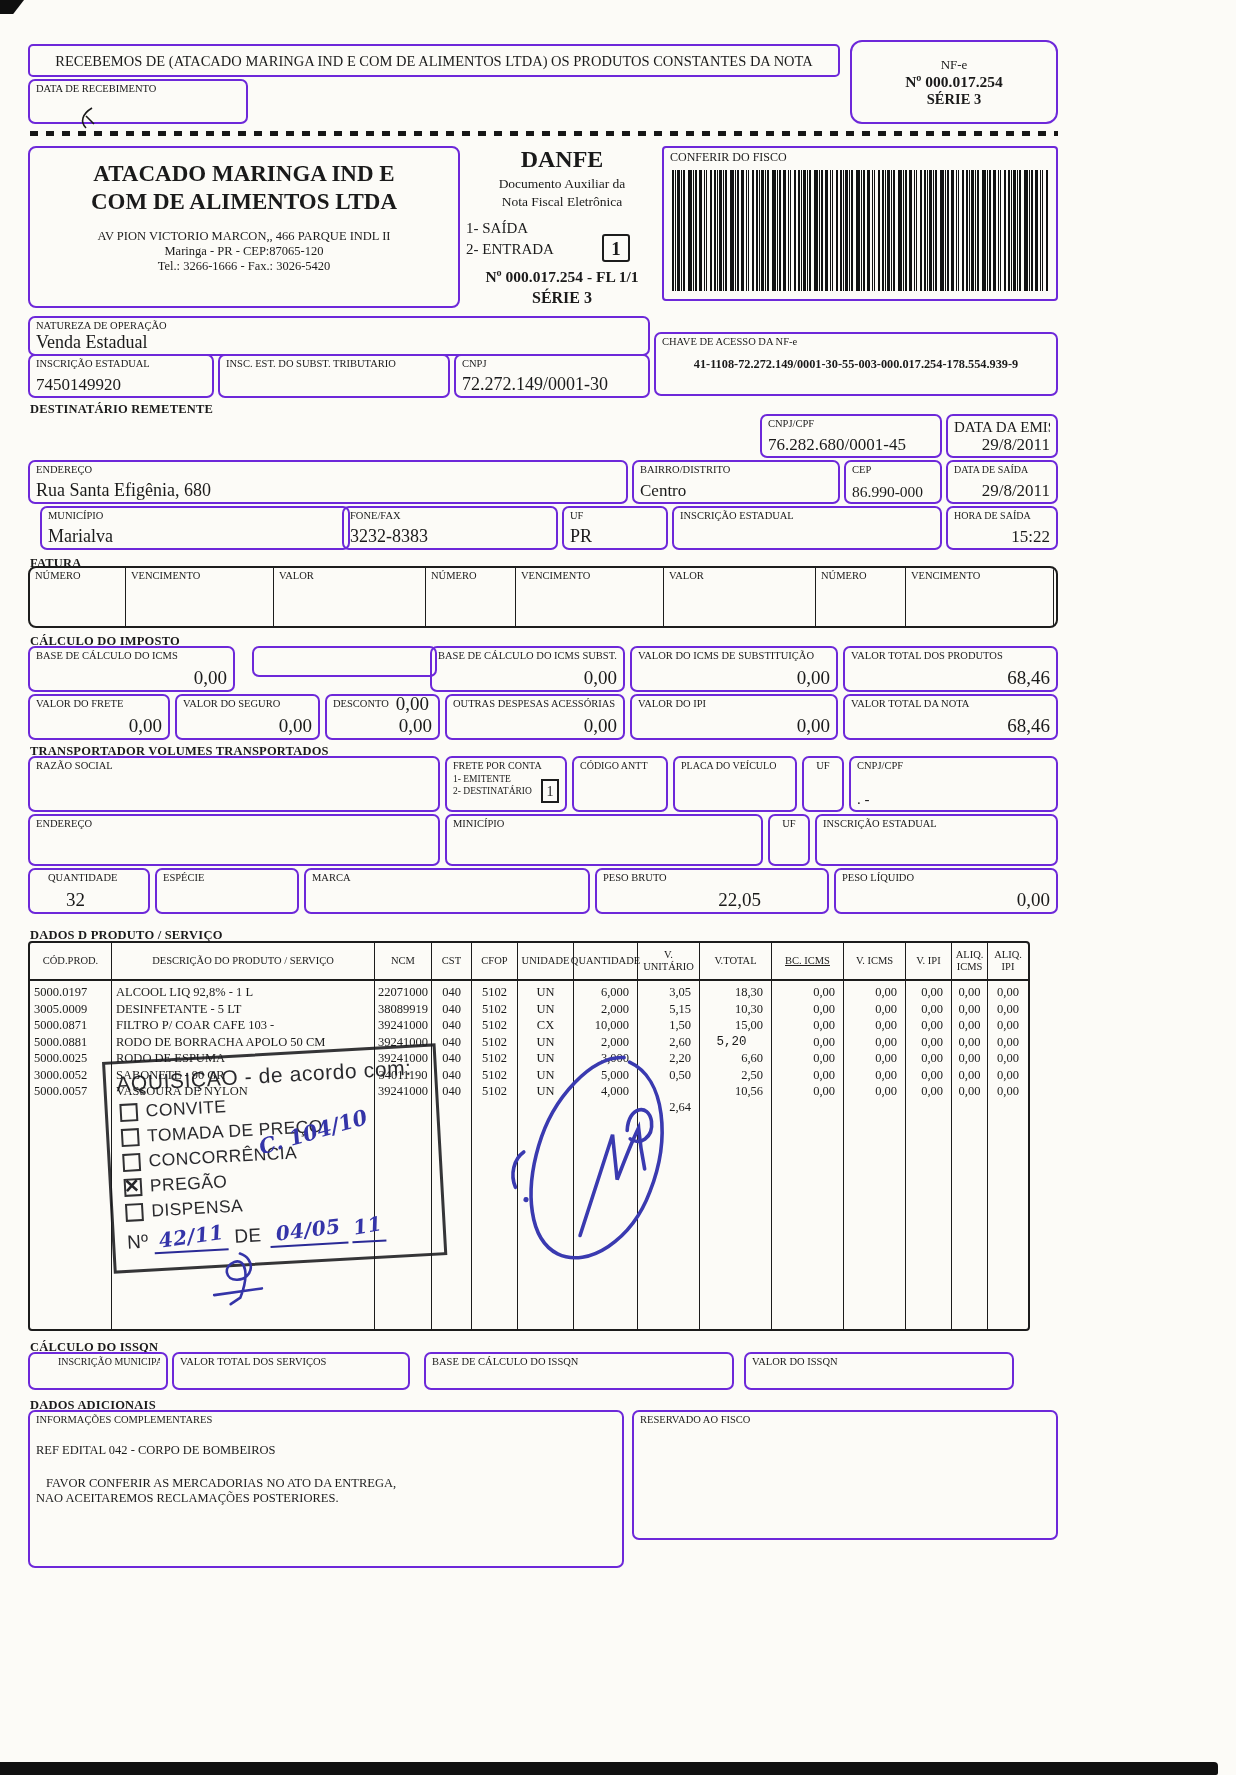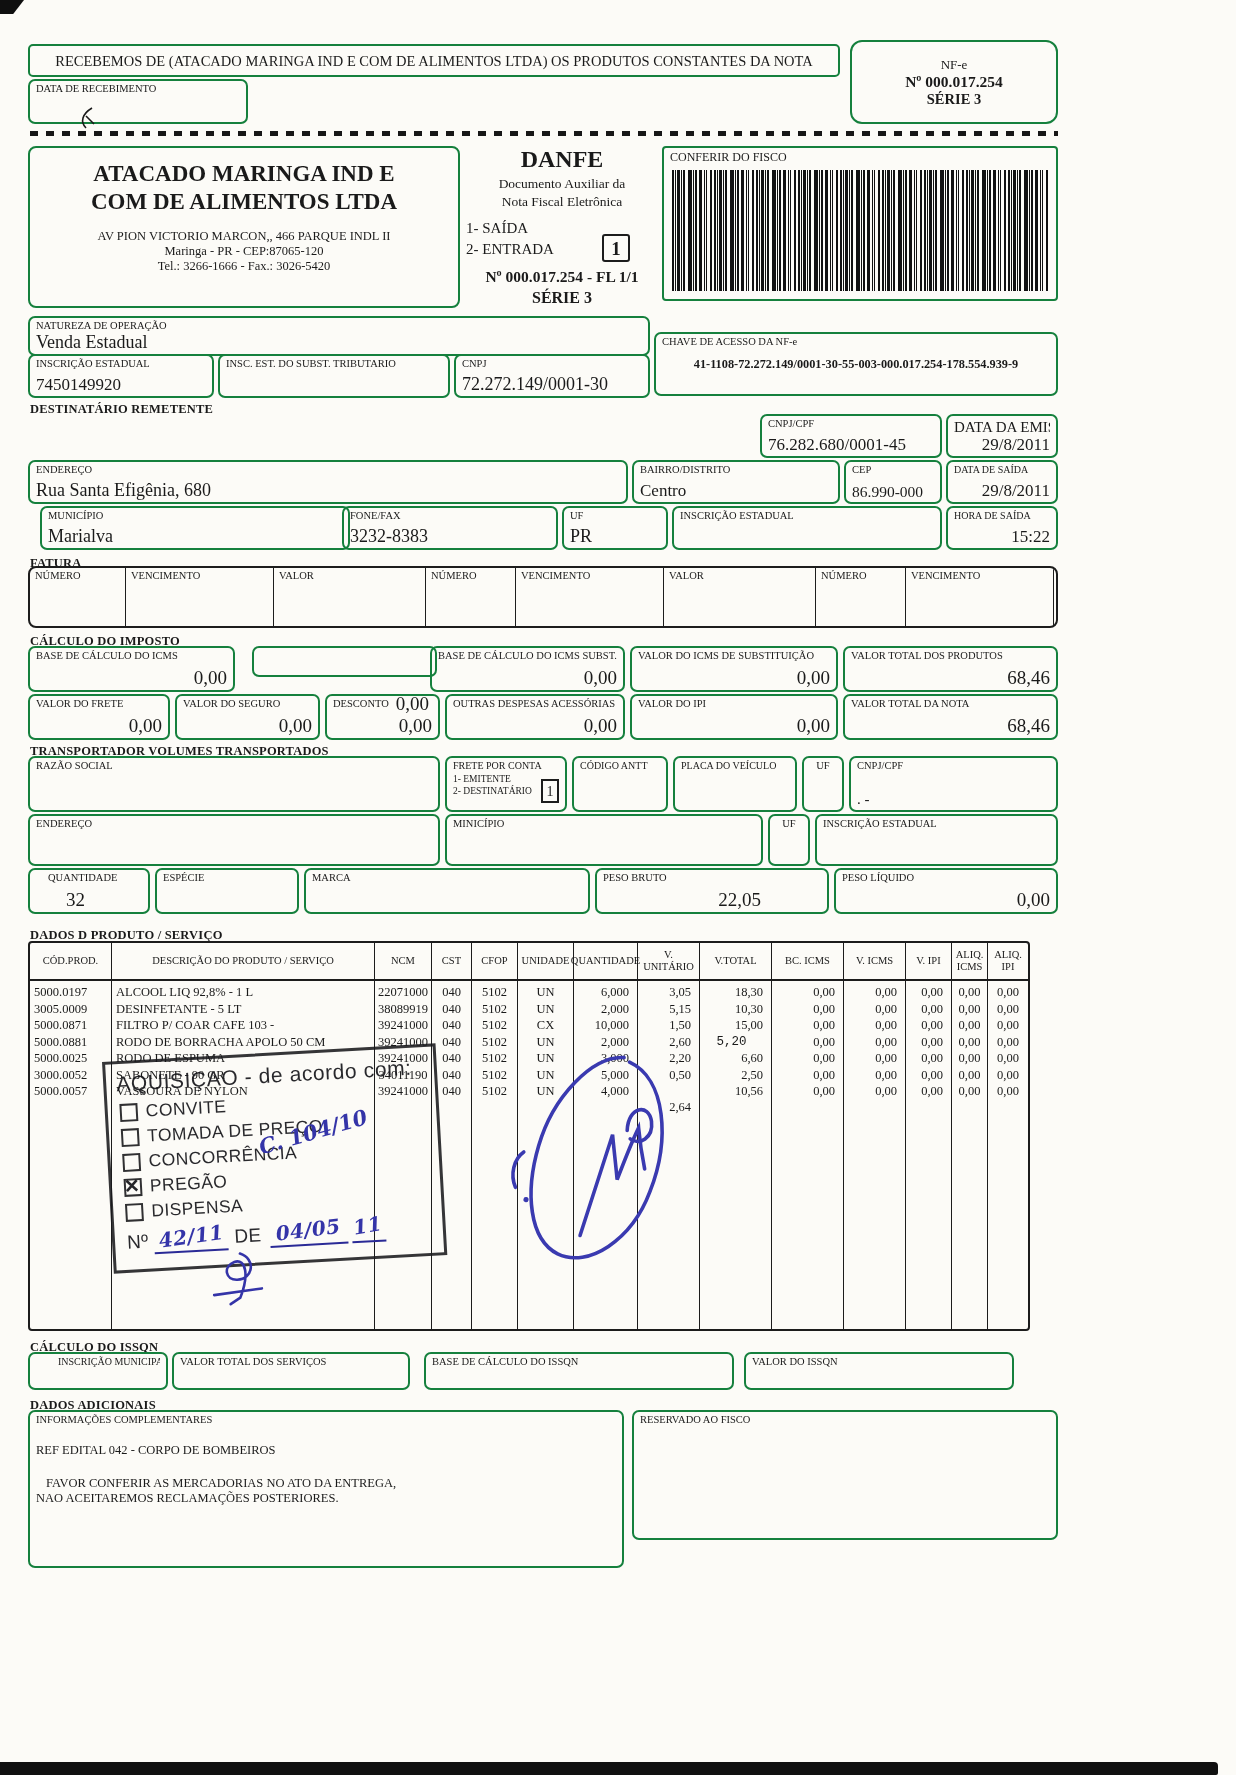--- a/index.html
+++ b/index.html
@@ -1,19 +1,19 @@
 <!DOCTYPE html>
 <html><head>
 <meta charset="utf-8">
 <style>
   html,body{margin:0;padding:0;background:#e9e8e4;}
   .page{position:relative;width:1236px;height:1775px;background:#fcfbf7;overflow:hidden;
         font-family:"Liberation Serif",serif;color:#1a1a1a;}
   .abs{position:absolute;box-sizing:border-box;}
-  .fb{position:absolute;box-sizing:border-box;border:2px solid #15803d;border-radius:7px;
+  .fb{position:absolute;box-sizing:border-box;border:2px solid #6d28d9;border-radius:7px;
       padding:2px 6px 2px 6px;display:flex;flex-direction:column;justify-content:space-between;background:transparent;}
   .lbl{font-size:10.5px;line-height:1.2;white-space:nowrap;overflow:hidden;}
   .val{font-size:17px;line-height:1.05;white-space:nowrap;}
   .num{text-align:right;font-size:19px;}
   .sec{position:absolute;font-weight:bold;font-size:12.5px;letter-spacing:.2px;}
   .ctr{text-align:center;}
   .bold{font-weight:bold;}
   
   .stubline{font-size:14.5px;text-align:center;line-height:31px;}
   
@@ -302,21 +302,21 @@
     <div id="pt-head" class="pt-headrow">
         <div class="pt-h" style="width: 82px; flex: 0 0 auto;">CÓD.PROD.</div>
         <div class="pt-h" style="width: 263px; flex: 0 0 auto;">DESCRIÇÃO DO PRODUTO / SERVIÇO</div>
         <div class="pt-h" style="width: 57px; flex: 0 0 auto;">NCM</div>
         <div class="pt-h" style="width: 40px; flex: 0 0 auto;">CST</div>
         <div class="pt-h" style="width: 46px; flex: 0 0 auto;">CFOP</div>
         <div class="pt-h" style="width: 56px; flex: 0 0 auto;">UNIDADE</div>
         <div class="pt-h" style="width: 64px; flex: 0 0 auto;">QUANTIDADE</div>
         <div class="pt-h" style="width: 62px; flex: 0 0 auto;">V. UNITÁRIO</div>
         <div class="pt-h" style="width: 72px; flex: 0 0 auto;">V.TOTAL</div>
-        <div class="pt-h" style="width: 72px; flex: 0 0 auto;">BC. ICMS</div>
+        <div class="pt-h" style="width: 72px; flex: 0 0 auto; text-decoration: underline;">BC. ICMS</div>
         <div class="pt-h" style="width: 62px; flex: 0 0 auto;">V. ICMS</div>
         <div class="pt-h" style="width: 46px; flex: 0 0 auto;">V. IPI</div>
         <div class="pt-h" style="width: 36px; flex: 0 0 auto;">ALIQ. ICMS</div>
         <div class="pt-h" style="flex: 1 1 auto;">ALIQ. IPI</div>
       </div>
     <div id="pt-body" class="pt-bodyrow">
         <div class="pt-col" style="width: 82px; flex: 0 0 auto;">
           <div class="pt-cell" style="padding-left: 4px;">5000.0197</div>
           <div class="pt-cell" style="padding-left: 4px;">3005.0009</div>
           <div class="pt-cell" style="padding-left: 4px;">5000.0871</div>

